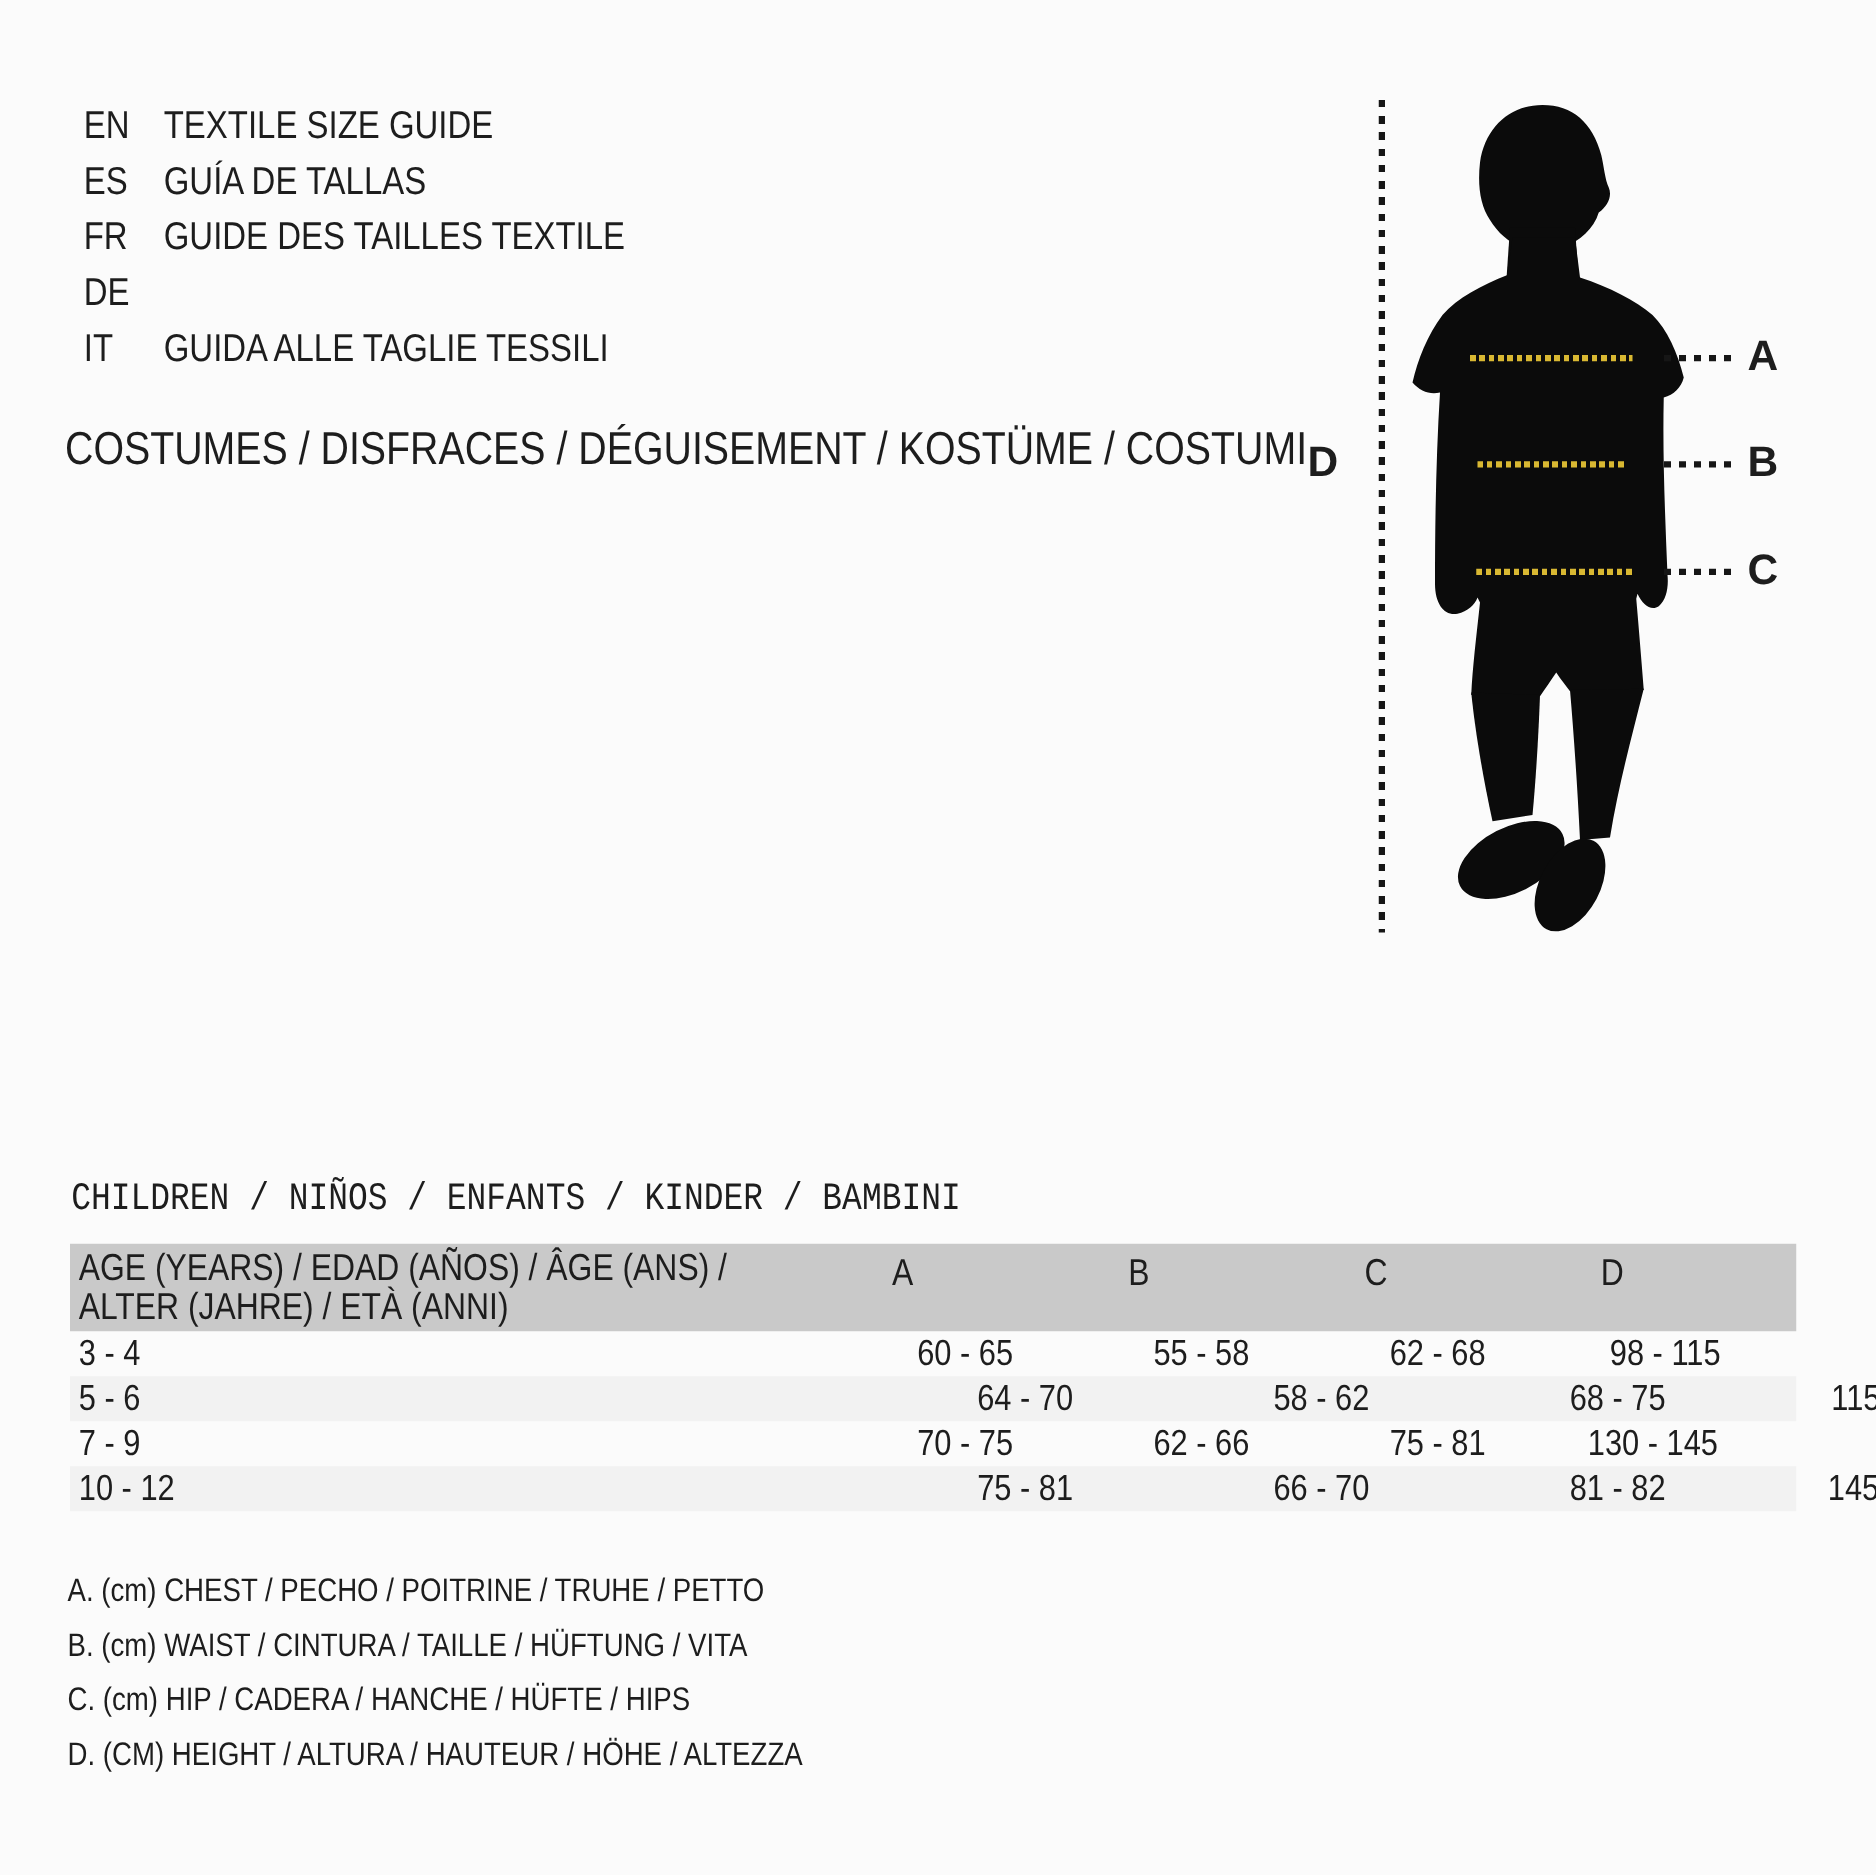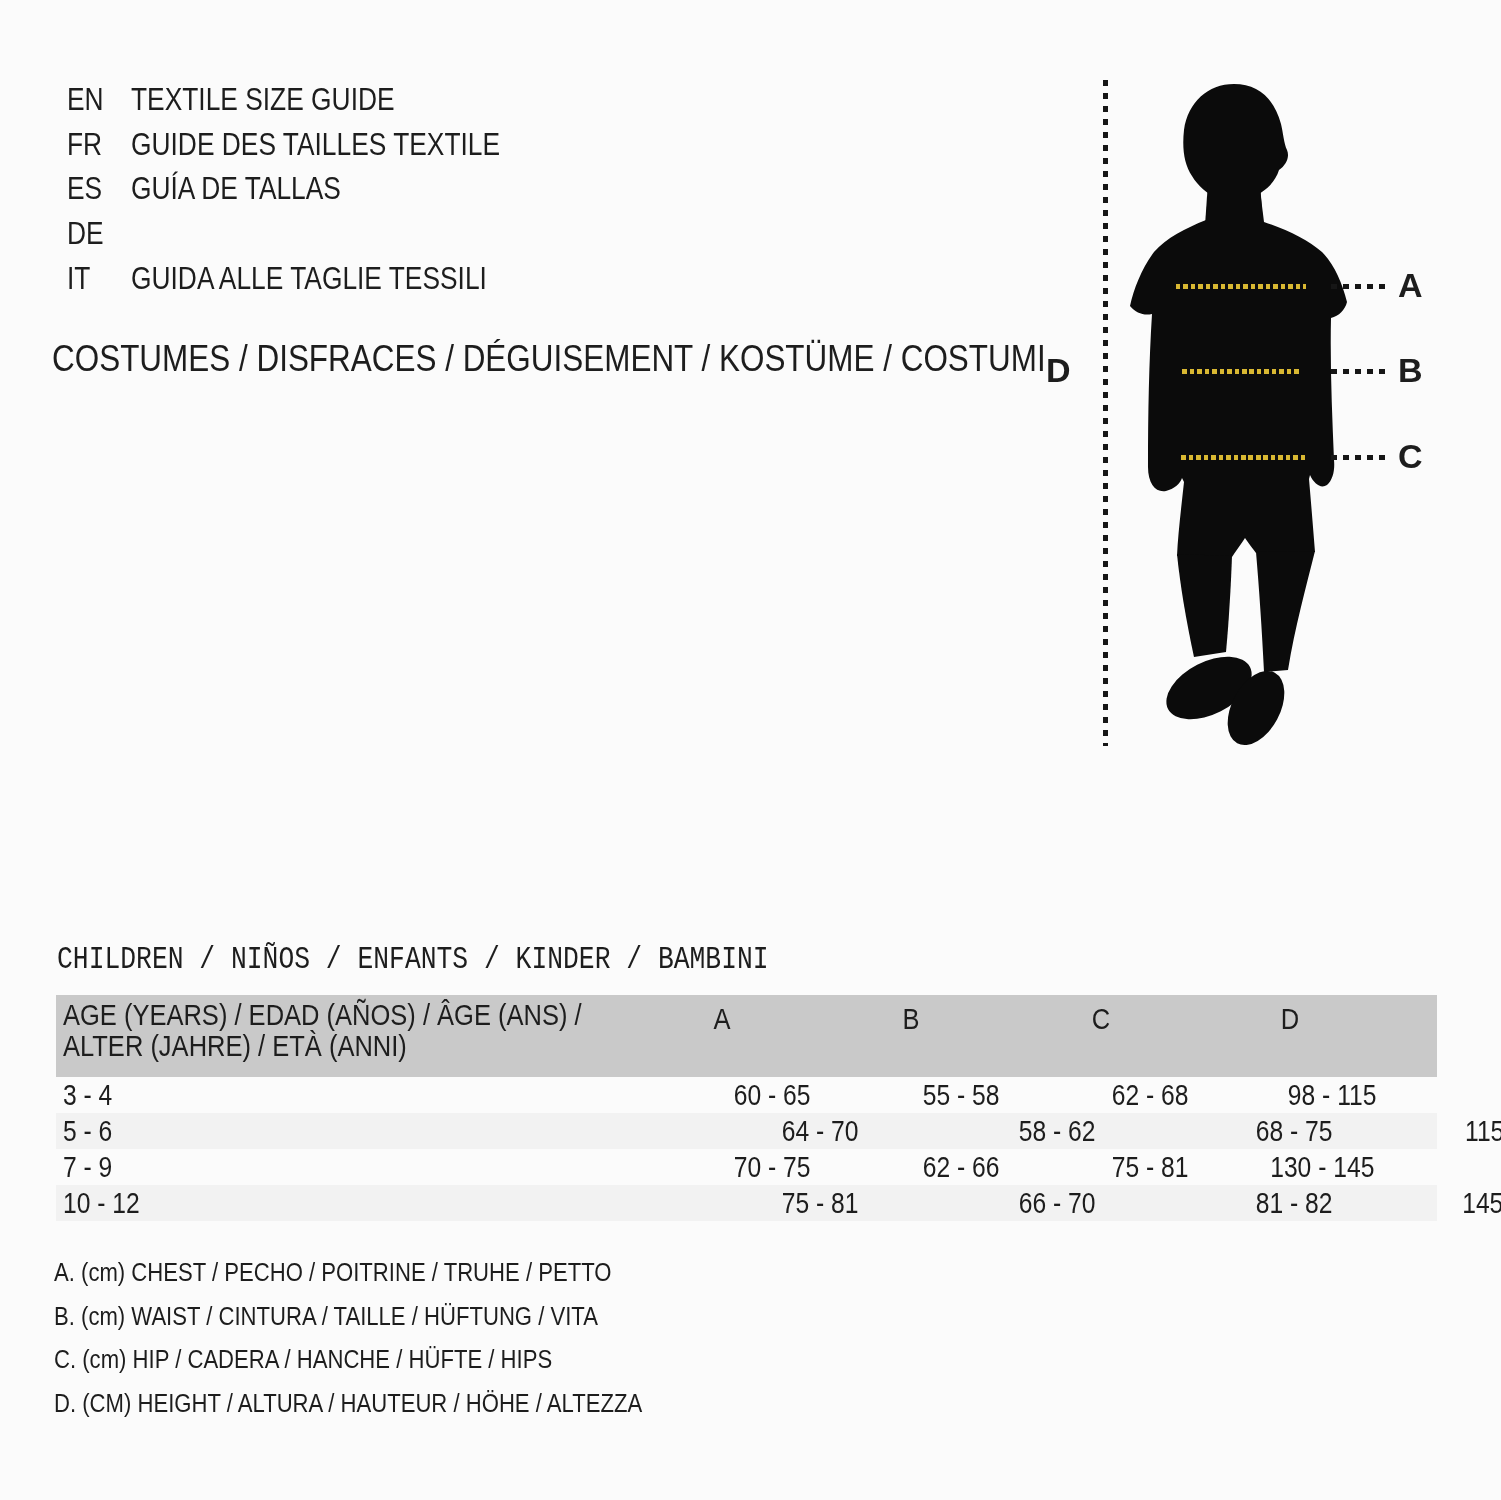--- a/index.html
+++ b/index.html
@@ -34,21 +34,21 @@
   .dotline.a{top:284px;} .dotline.b{top:369px;} .dotline.c{top:455px;}
   .fig-label{position:absolute;left:1398px;width:44px;height:34px;line-height:34px;
     font-size:34px;font-weight:700;}
   .fig-label.a{top:268px;} .fig-label.b{top:353px;} .fig-label.c{top:439px;}
 
   
   .tbl-title{position:absolute;left:57px;top:942px;font-size:31px;font-family:Liberation Mono, monospace;}
   .tbl{position:absolute;left:56px;top:995px;width:1381px;}
   .thead{display:grid;grid-template-columns:572px 189px 189px 189px 189px;
     background:var(--hdrbg);min-height:68px;font-size:30px;}
-  .th.age{padding:4px 0 16px 7px;}
+  .th.age{padding:4px 0 4px 7px;}
   .hline{display:block;line-height:31px;}
   .th.col{text-align:center;padding-top:7px;}
   .trow{display:grid;grid-template-columns:572px 189px 189px 189px 189px;
     height:36px;line-height:36px;font-size:29px;}
   .trow.alt{background:var(--altbg);gap:48px;}
   .td.age{padding-left:7px;}
   .td.val{text-align:right;}
 
   
   .legend{position:absolute;left:54px;top:1251px;}
@@ -58,26 +58,26 @@
 <body>
 
 <div class="canvas" style="--dash:#d9b832;--hdrbg:#c9c9c9;--altbg:#f2f2f2;">
 
   <div class="langs">
     <div class="lang-row">
       <span class="lang-code"><span class="cd">EN</span></span>
       <span><span class="cd">TEXTILE SIZE GUIDE</span></span>
     </div>
     <div class="lang-row">
+      <span class="lang-code"><span class="cd">ES</span></span>
+      <span><span class="cd">GUÍA DE TALLAS</span></span>
+    </div>
+    <div class="lang-row">
       <span class="lang-code"><span class="cd">FR</span></span>
       <span><span class="cd">GUIDE DES TAILLES TEXTILE</span></span>
-    </div>
-    <div class="lang-row">
-      <span class="lang-code"><span class="cd">ES</span></span>
-      <span><span class="cd">GUÍA DE TALLAS</span></span>
     </div>
     <div class="lang-row">
       <span class="lang-code"><span class="cd">DE</span></span>
     </div>
     <div class="lang-row">
       <span class="lang-code"><span class="cd">IT</span></span>
       <span><span class="cd">GUIDA ALLE TAGLIE TESSILI</span></span>
     </div>
   </div>
 

